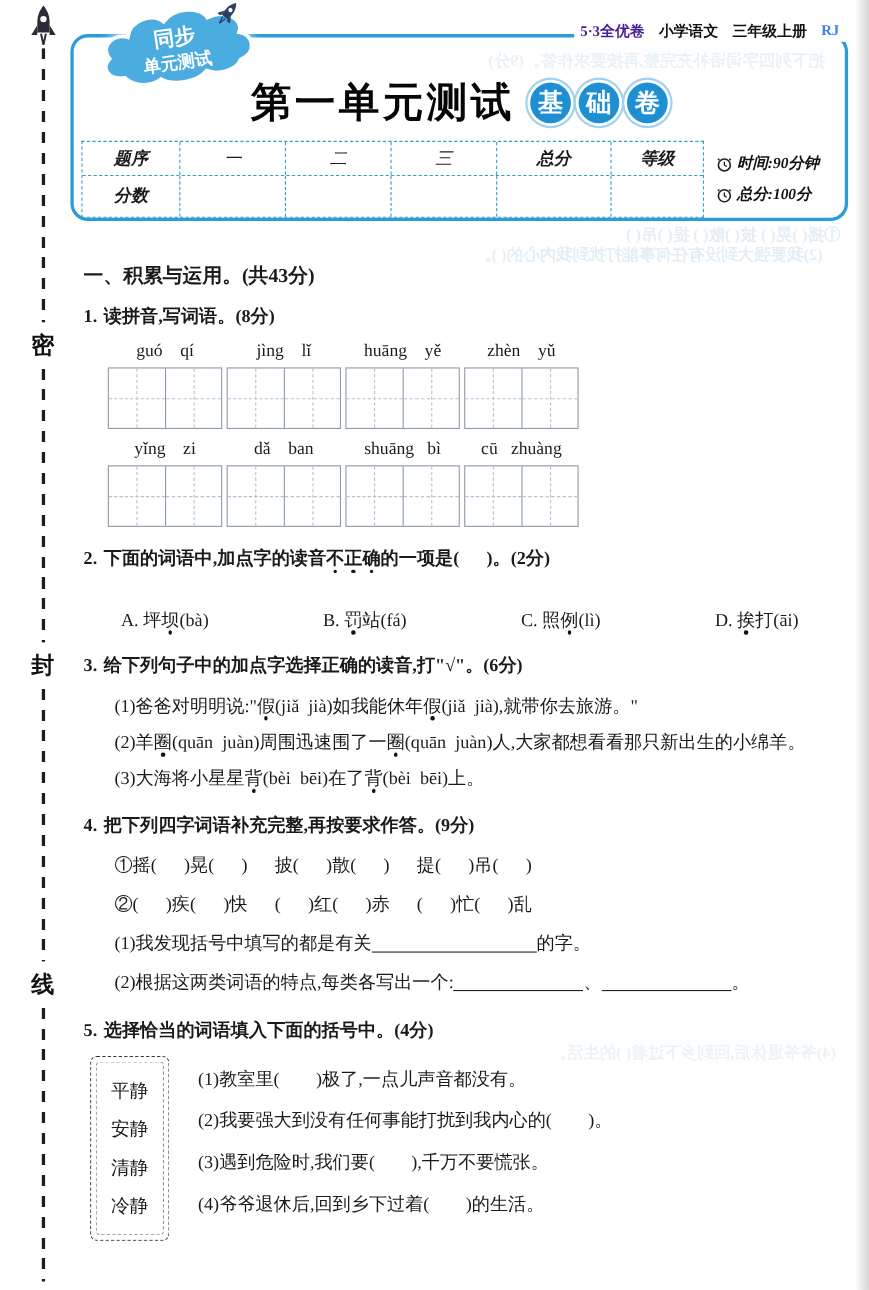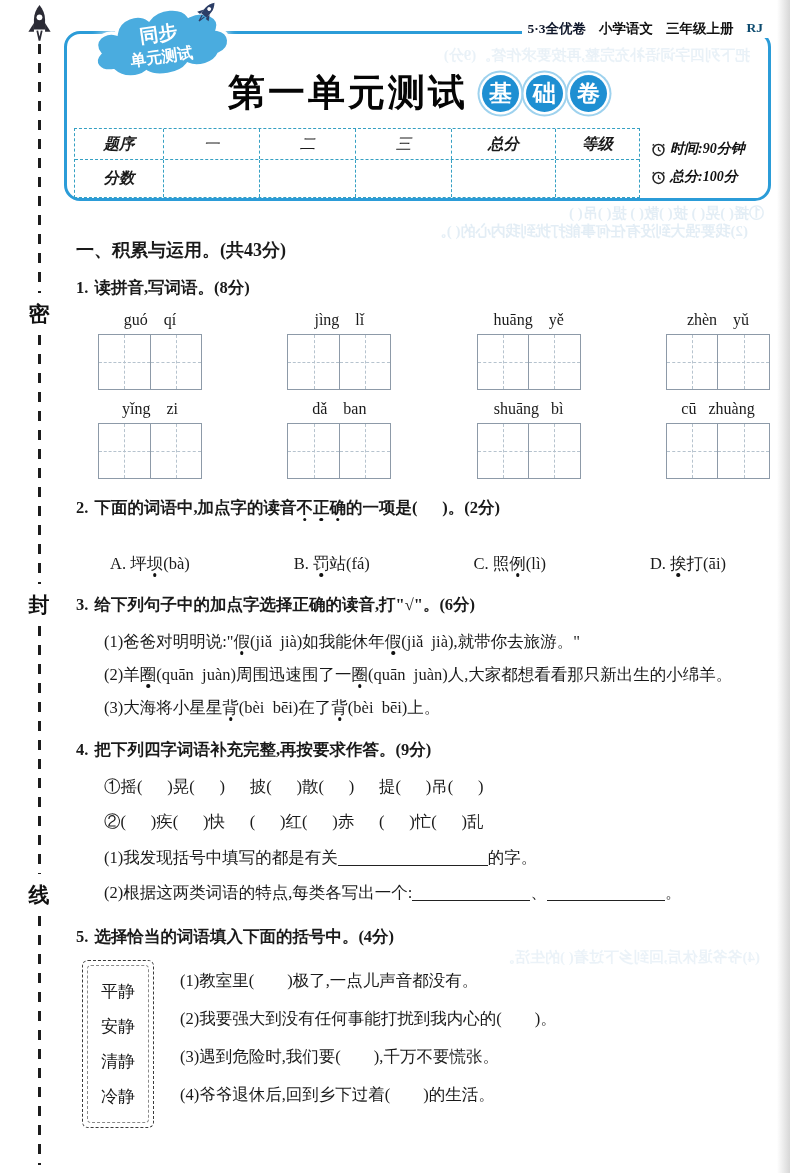--- a/index.html
+++ b/index.html
@@ -16,23 +16,23 @@
         display:flex;flex-direction:column;align-items:center;}
   .seal .dash{flex:1;width:3px;
       background:repeating-linear-gradient(to bottom,#1d1d1d 0 10px,transparent 10px 19px);}
   .seal-ch{font-size:21px;font-weight:700;margin:7px 0;color:#111;}
 
   
   .header-frame{position:absolute;left:64px;top:31px;width:707px;height:170px;
       border:3px solid #2b9cd8;border-radius:16px;box-sizing:border-box;background:transparent;}
   .header-meta{position:absolute;top:20px;right:22px;display:flex;gap:13px;
       font-size:13.5px;font-weight:700;background:#fff;padding:0 5px;z-index:3;}
-  .hm-edition{color:#0f172a;}
+  .hm-edition{color:#4c1d95;}
   .hm-subject,.hm-grade{color:#111;}
-  .hm-pub{color:#0c4a6e;}
+  .hm-pub{color:#3b82f6;}
 
   .badge{position:absolute;left:84px;top:2px;z-index:4;}
   .badge svg{filter:drop-shadow(0 0 4px rgba(255,255,255,.95));}
   .badge-rocket{position:absolute;left:196px;top:-2px;z-index:4;transform:rotate(40deg);}
 
   .title-row{margin-top:34px;display:flex;align-items:center;justify-content:center;gap:14px;}
   .main-title{font-size:37px;font-weight:800;letter-spacing:3px;color:#050505;font-family:Liberation Mono, monospace;}
   .pt-wrap{display:flex;gap:7px;}
   .pt-circle{width:37px;height:37px;border-radius:50%;background:#1e8fd2;color:#fff;
       font-size:23px;font-weight:700;display:flex;align-items:center;justify-content:center;
@@ -59,21 +59,21 @@
       white-space:nowrap;overflow:hidden;pointer-events:none;font-weight:600;}
 
   
   .content{position:absolute;left:76px;top:238px;width:712px;}
   .sec-title{font-size:18px;font-weight:800;margin:0 0 6px 0;}
   .q-stem{font-size:16.5px;font-weight:700;margin:13px 0 6px 0;line-height:1.6;}
   .q-num{margin-right:6px;}
   .pre{white-space:pre-wrap;}
 
   
-  .pin-row{display:flex;justify-content:space-between;padding:0 16px 0 20px;margin-top:10px;}
+  .pin-row{display:flex;padding:0 16px 0 20px;margin-top:10px;}
   .pin-col{width:108px;display:flex;flex-direction:column;align-items:center;}
   .pin-label{font-size:16px;margin-bottom:5px;text-align:center;}
   .char-box{width:104px;height:56px;border:1.6px solid #8d9aa8;display:flex;box-sizing:border-box;}
   .cb-cell{flex:1;position:relative;}
   .cb-cell + .cb-cell{border-left:1.4px solid #8d9aa8;}
   .cb-cell::before{content:"";position:absolute;left:0;right:0;top:50%;border-top:1px dashed #b6c3ce;}
   .cb-cell::after{content:"";position:absolute;top:0;bottom:0;left:50%;border-left:1px dashed #b6c3ce;}
 
   
   .dot-under{position:relative;}

